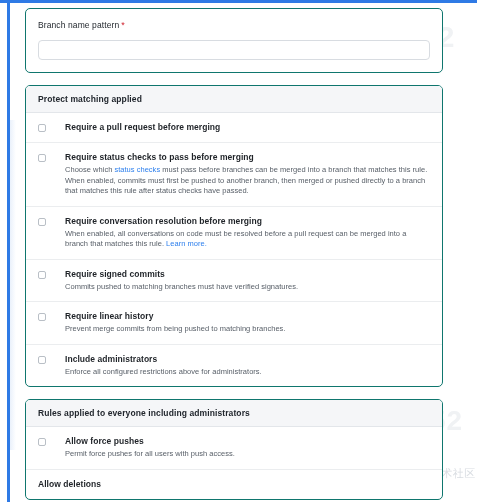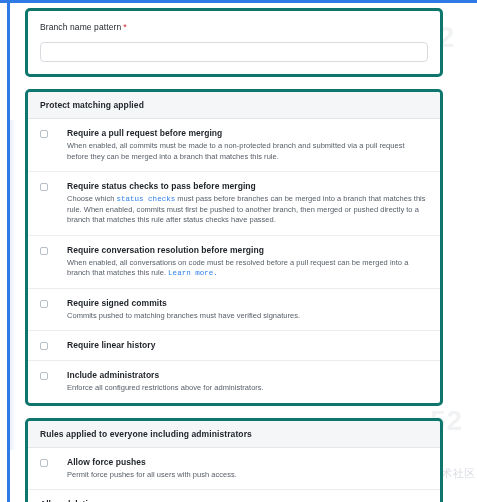--- a/index.html
+++ b/index.html
@@ -78,21 +78,21 @@
     position: absolute;
     left: 25px;
     top: 8px;
     width: 418px;
     z-index: 2;
   }
 
   
   .card {
     background: #ffffff;
-    border: 3px solid #0f766e;
+    border: 1px solid #0f766e;
     border-radius: 5px;
     margin-bottom: 12px;
     overflow: hidden;
   }
   .card-header {
     background: #f5f6f8;
     border-bottom: 1px solid #e3e6ea;
     padding: 8px 12px;
     font-size: 8.5px;
     font-weight: bold;
@@ -163,21 +163,20 @@
     font-size: 7.5px;
     color: #596069;
     line-height: 10.5px;
     margin-top: 2px;
     letter-spacing: 0.02px;
   }
   .lnk {
     color: #2f80ed;
     text-decoration: none;
     cursor: pointer;
-    font-family: Liberation Mono, monospace;
   }
   .em-word { font-style: normal; }
 </style>
 </head>
 <body>
 
 <div id="page">
 
   <div class="chrome-left-gutter"></div>
   <div class="chrome-left-fade"></div>
@@ -202,21 +201,20 @@
       </div>
     </div>
 
     <div id="sections-root">
         <div class="card">
           <div class="card-header">Protect matching applied</div>
           <div class="check-row first">
             <div class="checkbox"></div>
             <div class="check-text">
               <div class="check-title">Require a pull request before merging</div>
-              <div class="check-desc">When enabled, all commits must be made to a non-protected branch and submitted via a pull request before they can be merged into a branch that matches this rule.</div>
             </div>
           </div>
           <div class="check-row">
             <div class="checkbox"></div>
             <div class="check-text">
               <div class="check-title">Require status checks to pass before merging</div>
               <div class="check-desc">Choose which <span class="lnk">status checks</span> must pass before branches can be merged into a branch that matches this rule. When enabled, commits must first be pushed to another branch, then merged or pushed <span class="em-word">directly</span> to a branch that matches this rule after status checks have passed.</div>
             </div>
           </div>
           <div class="check-row">
@@ -230,20 +228,21 @@
             <div class="checkbox"></div>
             <div class="check-text">
               <div class="check-title">Require signed commits</div>
               <div class="check-desc">Commits pushed to matching branches must have verified signatures.</div>
             </div>
           </div>
           <div class="check-row">
             <div class="checkbox"></div>
             <div class="check-text">
               <div class="check-title">Require linear history</div>
+              <div class="check-desc">Prevent merge commits from being pushed to matching branches.</div>
             </div>
           </div>
           <div class="check-row">
             <div class="checkbox"></div>
             <div class="check-text">
               <div class="check-title">Include administrators</div>
               <div class="check-desc">Enforce all configured restrictions above for administrators.</div>
             </div>
           </div>
         </div>

